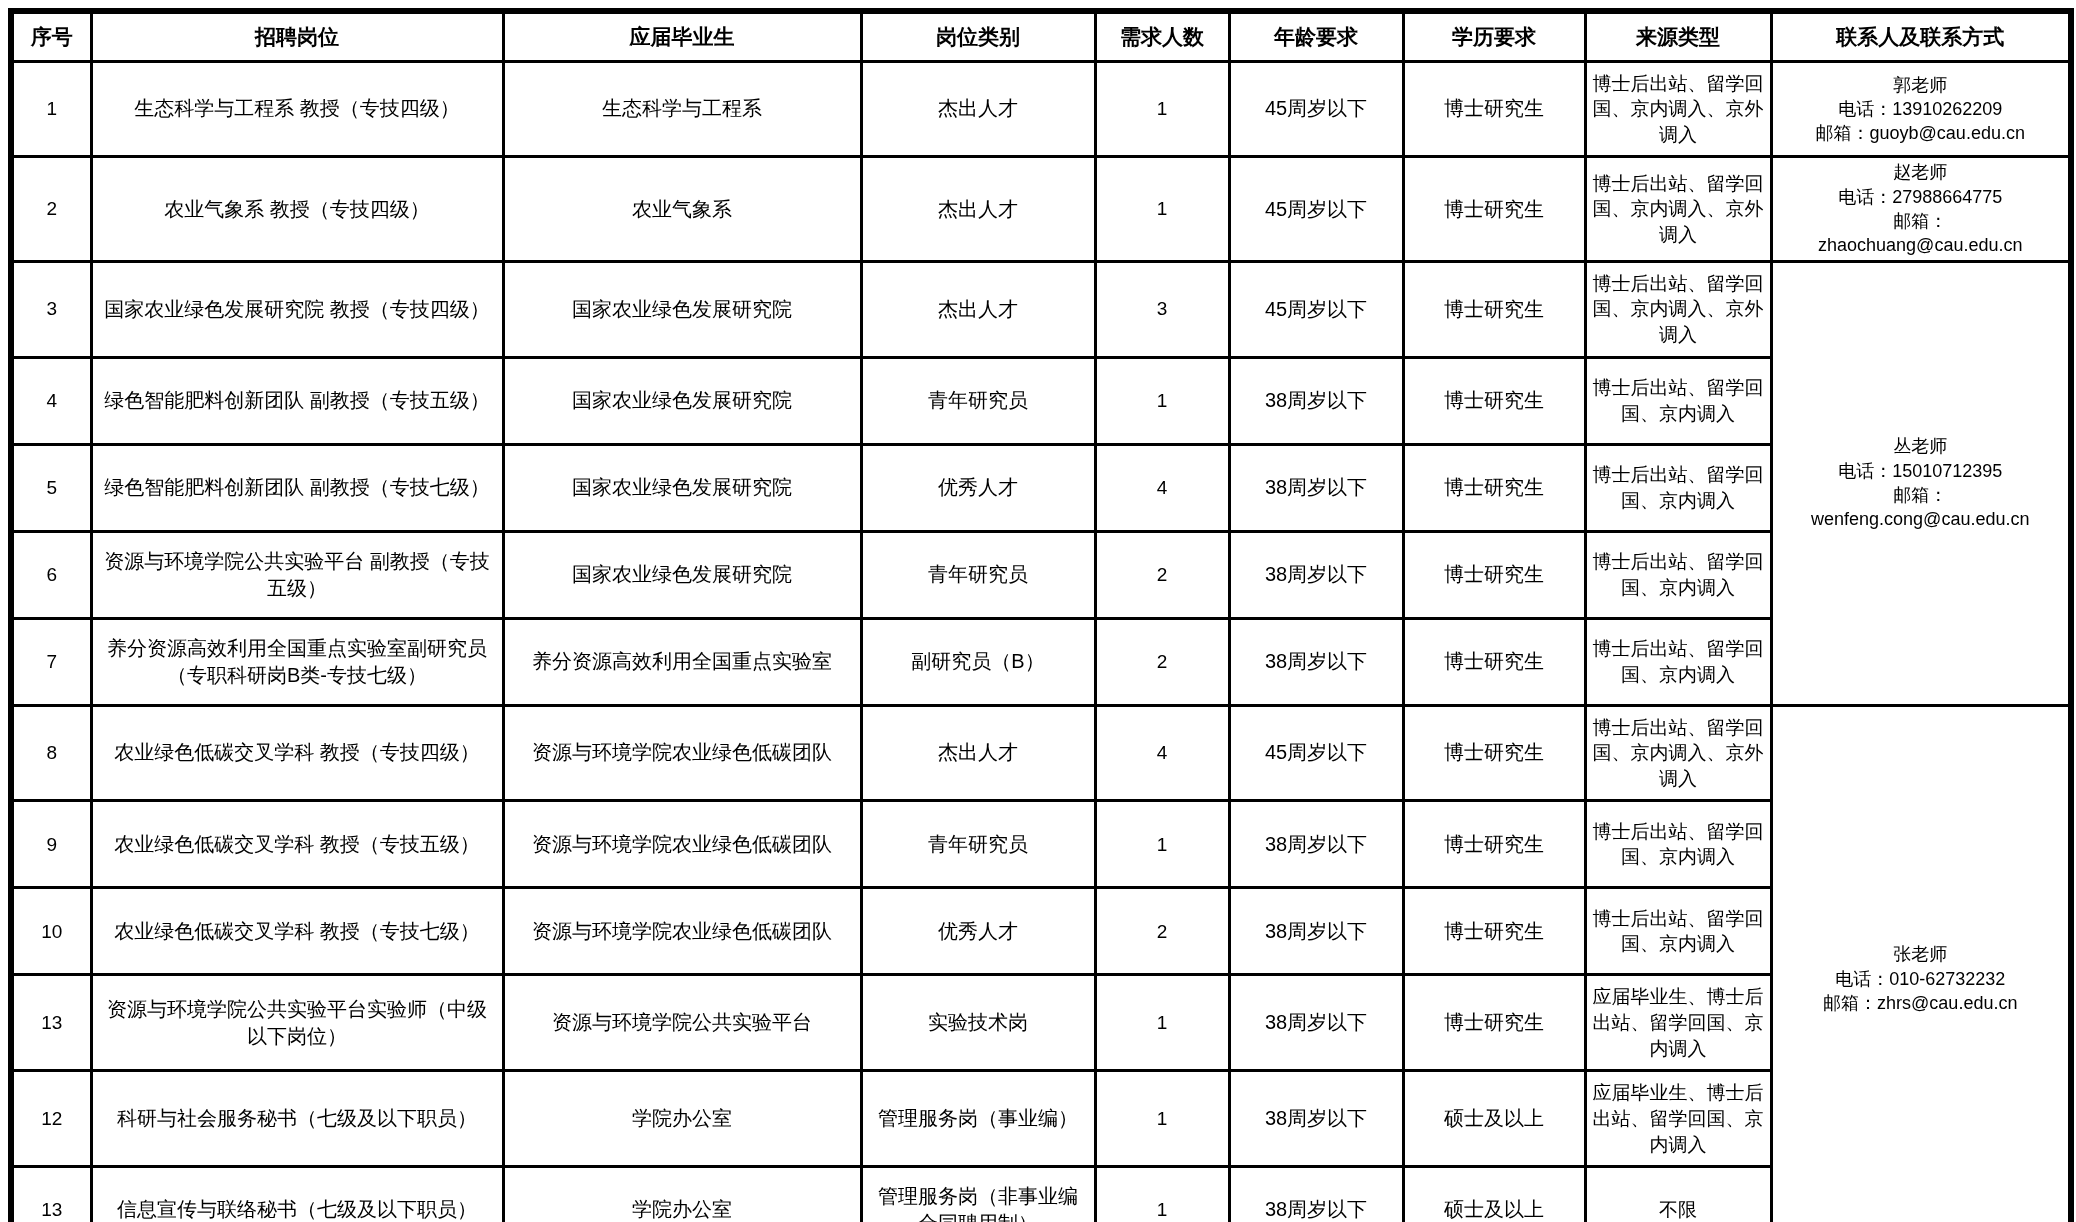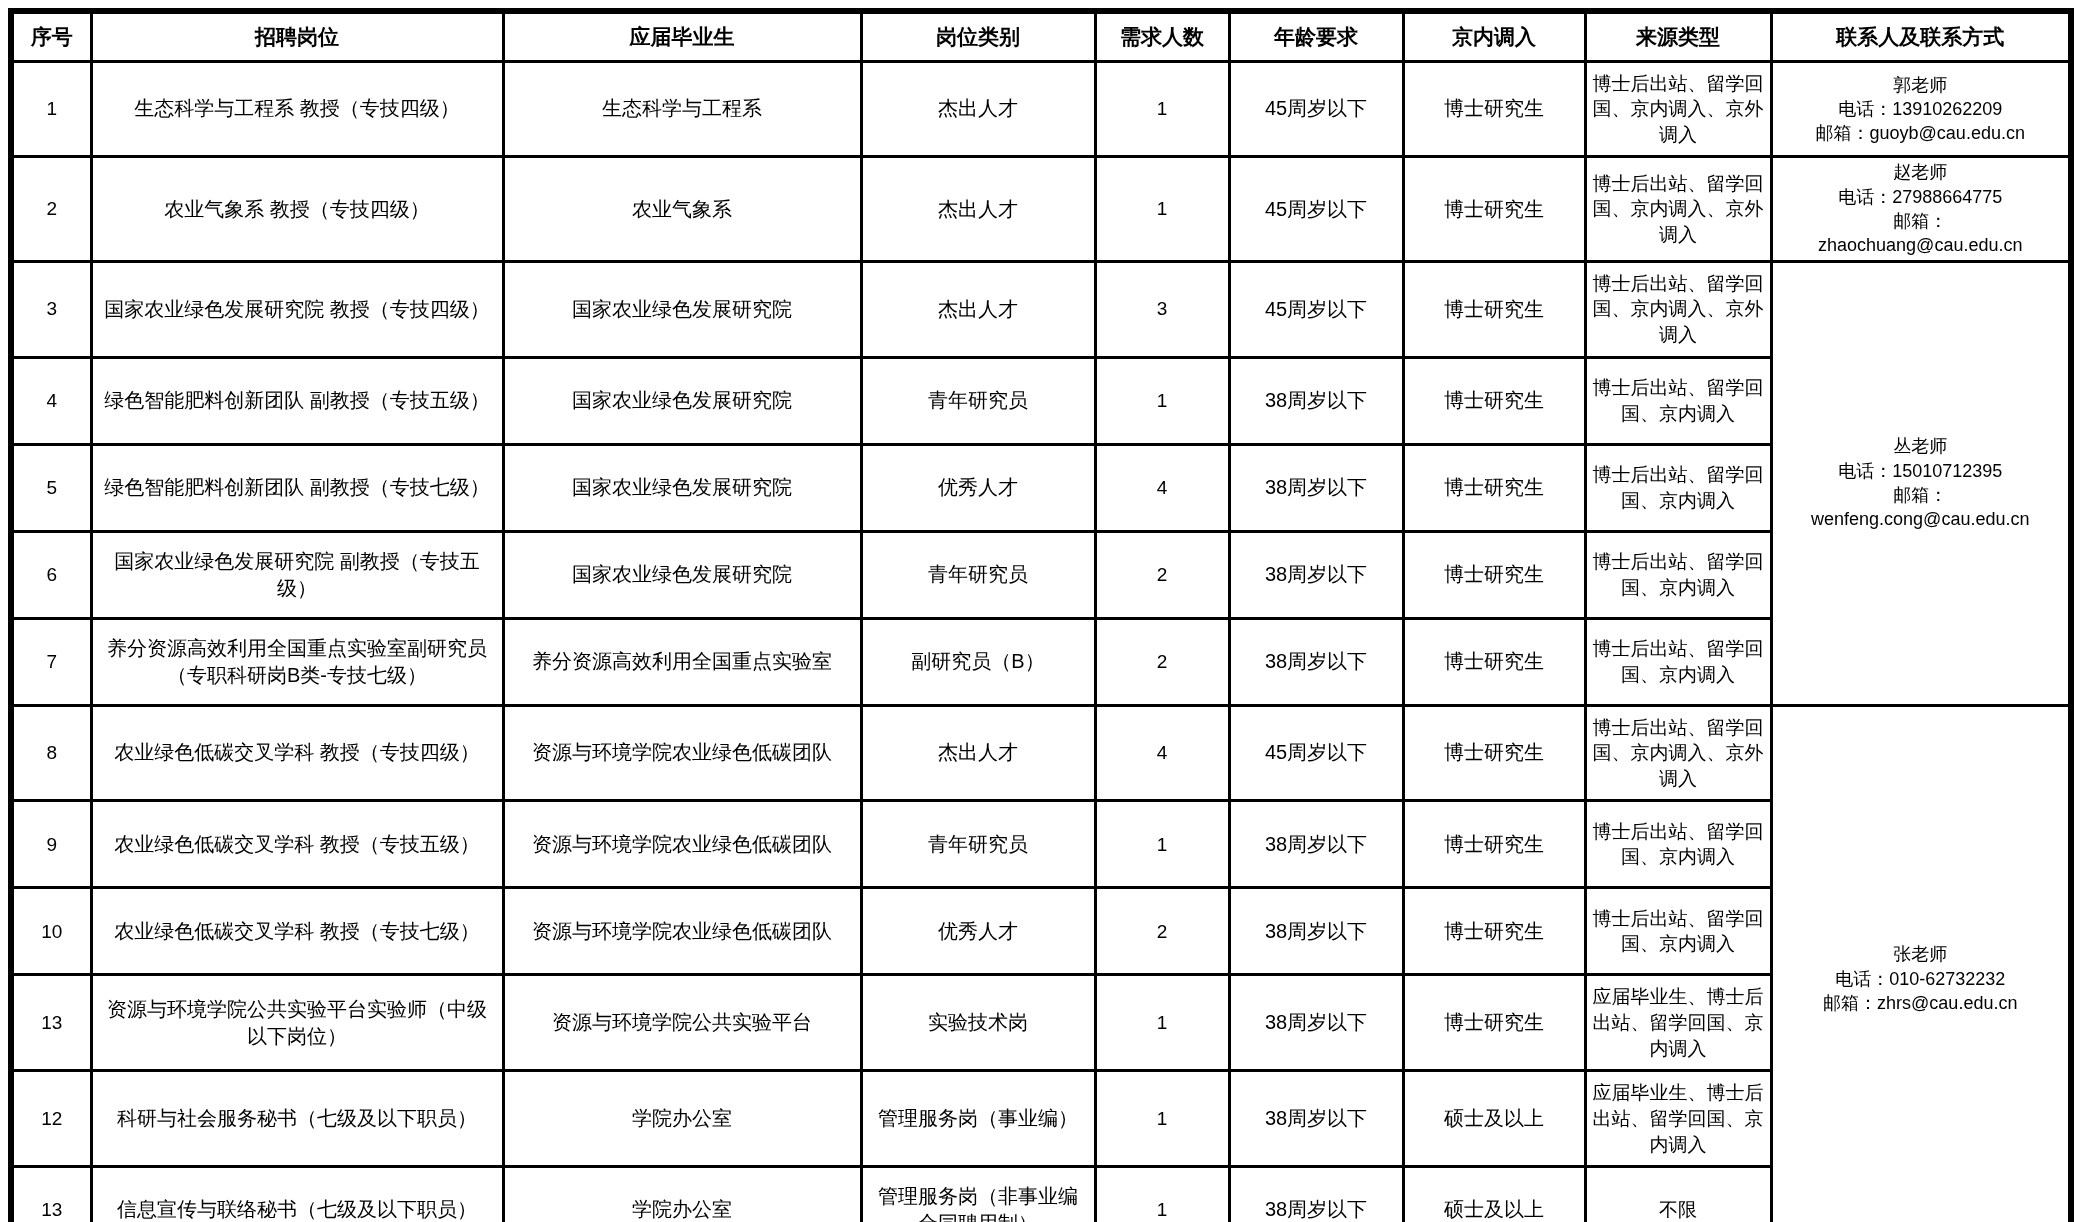--- a/index.html
+++ b/index.html
@@ -69,21 +69,21 @@
       <col style="width:300px">
     </colgroup>
     <thead>
       <tr>
         <th>序号</th>
         <th>招聘岗位</th>
         <th>应届毕业生</th>
         <th>岗位类别</th>
         <th>需求人数</th>
         <th>年龄要求</th>
-        <th>京内调入</th>
+        <th>学历要求</th>
         <th>来源类型</th>
         <th>联系人及联系方式</th>
       </tr>
     </thead>
     <tbody>
       <tr>
         <td class="cell-no">1</td>
         <td>生态科学与工程系 教授（专技四级）</td>
         <td>生态科学与工程系</td>
         <td>杰出人才</td>
@@ -143,21 +143,21 @@
         <td>绿色智能肥料创新团队 副教授（专技七级）</td>
         <td>国家农业绿色发展研究院</td>
         <td>优秀人才</td>
         <td class="cell-count">4</td>
         <td>38周岁以下</td>
         <td>博士研究生</td>
         <td class="cell-source">博士后出站、留学回国、京内调入</td>
       </tr>
       <tr>
         <td class="cell-no">6</td>
-        <td>国家农业绿色发展研究院 副教授（专技五级）</td>
+        <td>资源与环境学院公共实验平台 副教授（专技五级）</td>
         <td>国家农业绿色发展研究院</td>
         <td>青年研究员</td>
         <td class="cell-count">2</td>
         <td>38周岁以下</td>
         <td>博士研究生</td>
         <td class="cell-source">博士后出站、留学回国、京内调入</td>
       </tr>
       <tr>
         <td class="cell-no">7</td>
         <td>养分资源高效利用全国重点实验室副研究员（专职科研岗B类-专技七级）</td>

